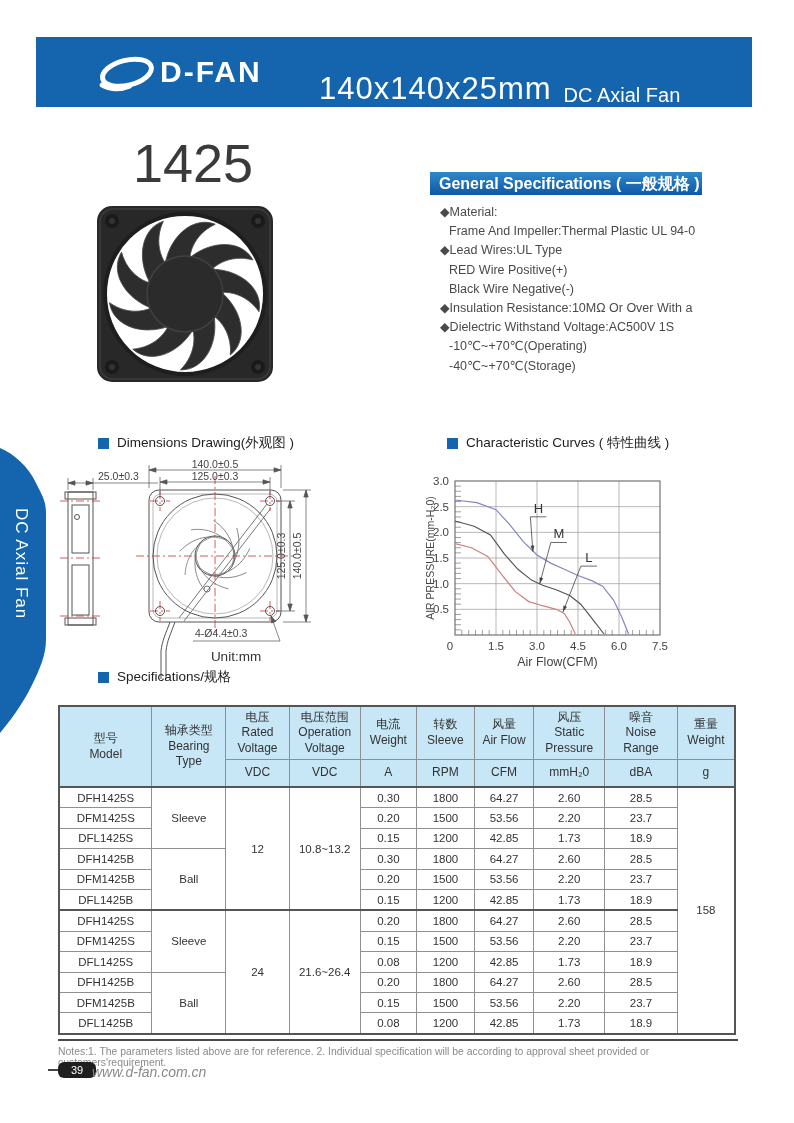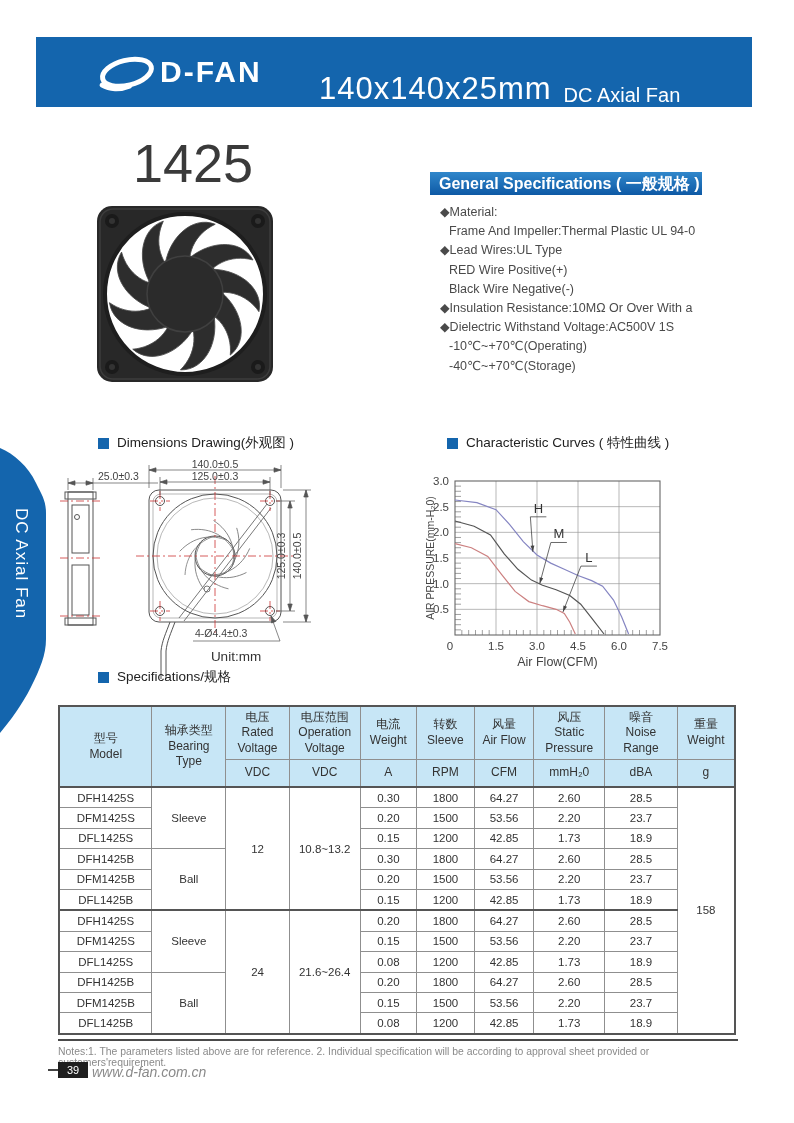--- a/index.html
+++ b/index.html
@@ -44,22 +44,22 @@
   .spec-table thead tr.hrow1 th{height:52px;}
   .spec-table thead tr.hrow2 th{height:26px;}
   .spec-table tbody td{height:19.4px;}
   .spec-table{border:2px solid #555;}
   .spec-table thead tr.hrow2 th, .spec-table thead th[rowspan]{border-bottom:2px solid #555;}
   .spec-table tr.group-sep td{border-top:2px solid #555;}
   
   .notes-rule{position:absolute;left:58px;top:1039px;width:680px;height:2px;background:#4a4a4a;}
   .notes{position:absolute;left:58px;top:1046px;width:700px;font-size:10.4px;color:#8a8a8a;}
   .pagenum-line{position:absolute;left:48px;top:1069px;width:10px;height:2px;background:#444;}
-  .pagenum{position:absolute;left:58px;top:1062px;width:30px;height:16px;background:#1f1f1f;
-        color:#fff;font-size:11px;text-align:center;line-height:16px;}
+  .pagenum{position:absolute;left:58px;top:1062px;width:38px;height:16px;background:#1f1f1f;
+        color:#fff;font-size:11px;text-align:center;line-height:16px;border-radius:6px;}
   .website{position:absolute;left:92px;top:1064px;font-size:14px;color:#8a8a8a;font-style:italic;}
 </style>
 </head>
 <body>
 
 <div class="page">
 
   <div class="topbar">
     <div class="logo">
       <svg width="60" height="46" viewBox="0 0 60 46">

